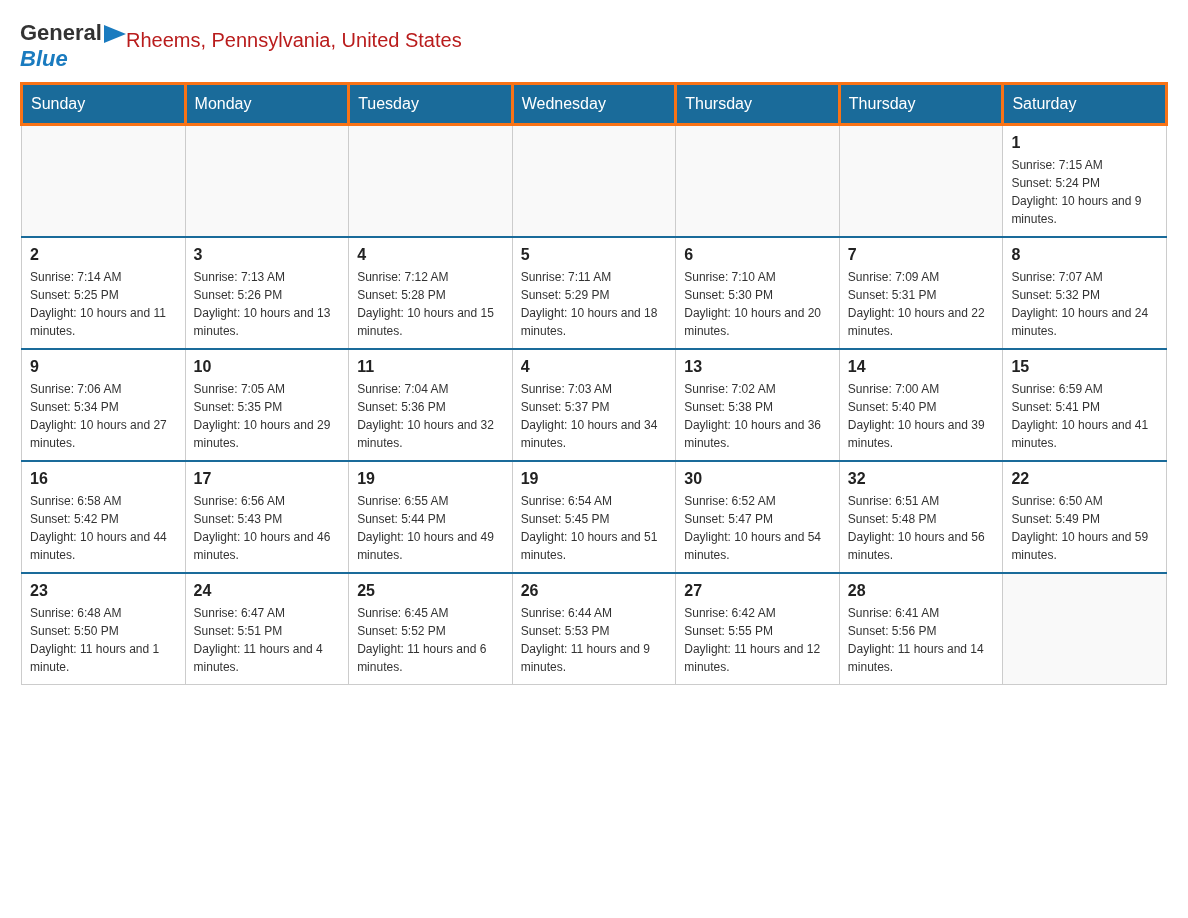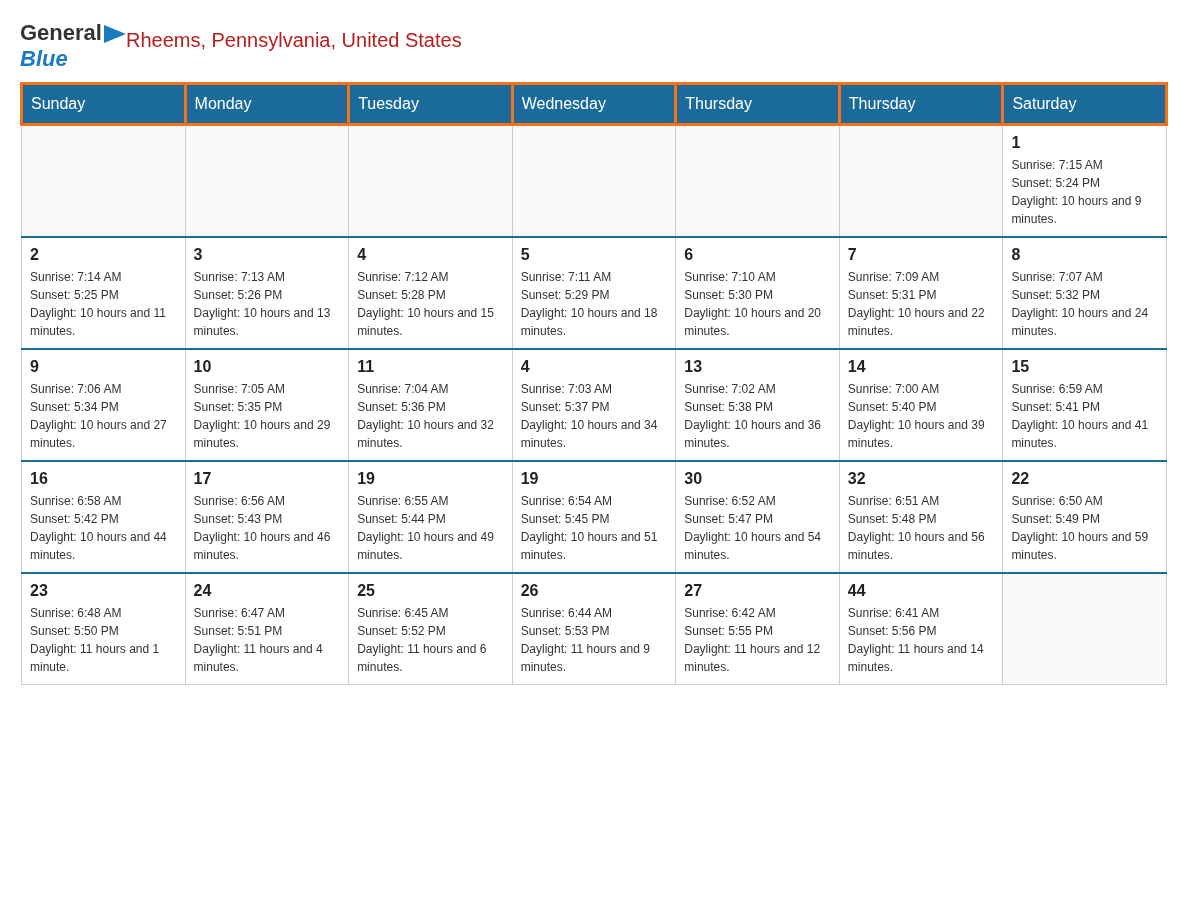--- a/index.html
+++ b/index.html
@@ -234,19 +234,19 @@
         </td>
         <td>
           <div class="day-number">26</div>
           <div class="day-info">Sunrise: 6:44 AM<br>Sunset: 5:53 PM<br>Daylight: 11 hours and 9 minutes.</div>
         </td>
         <td>
           <div class="day-number">27</div>
           <div class="day-info">Sunrise: 6:42 AM<br>Sunset: 5:55 PM<br>Daylight: 11 hours and 12 minutes.</div>
         </td>
         <td>
-          <div class="day-number">44</div>
+          <div class="day-number">28</div>
           <div class="day-info">Sunrise: 6:41 AM<br>Sunset: 5:56 PM<br>Daylight: 11 hours and 14 minutes.</div>
         </td>
         <td class="empty-cell"></td>
       </tr>
     </tbody>
 </table>
 
 </body></html>

